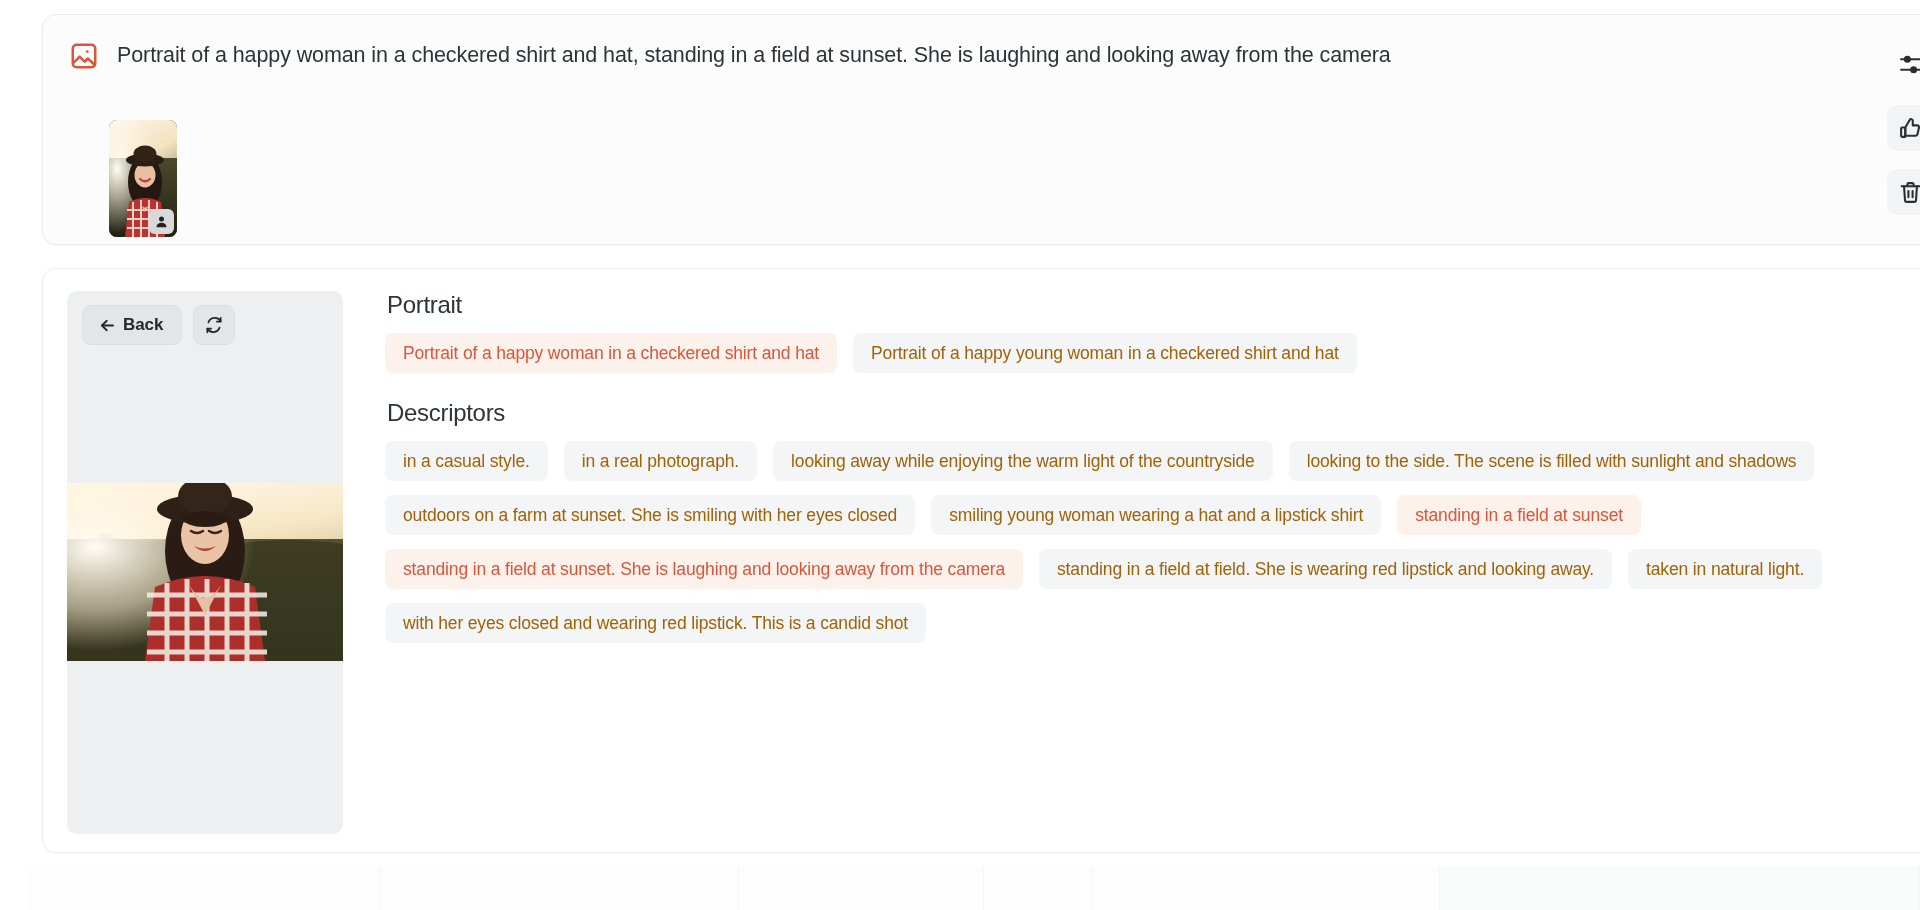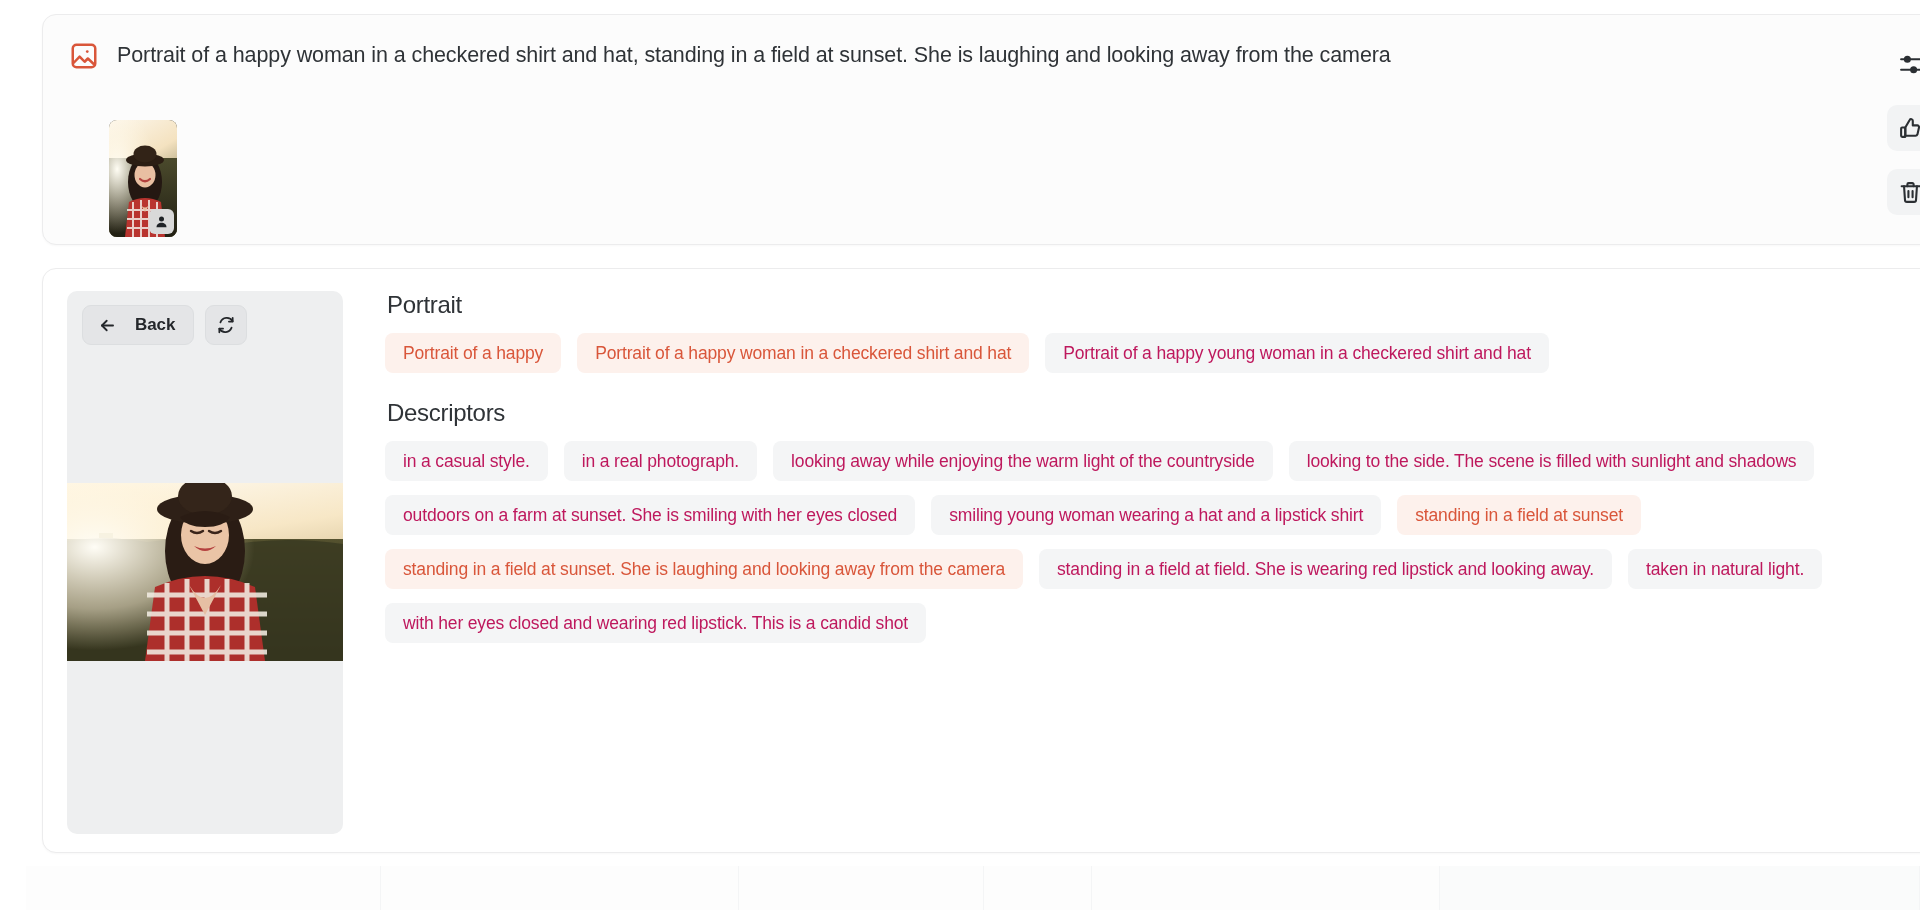--- a/index.html
+++ b/index.html
@@ -148,21 +148,21 @@
     left: 15px;
     top: 14px;
     display: flex;
     gap: 11px;
     z-index: 3;
   }
 
   .back-btn {
     display: flex;
     align-items: center;
-    gap: 18px;
+    gap: 6px;
     height: 40px;
     padding: 0 18px 0 15px;
     border-radius: 9px;
     background: #e4e5e7;
     border: 1px solid #dcdee0;
     color: #24272b;
     font-size: 17px;
     font-weight: 600;
     letter-spacing: -0.1px;
     cursor: pointer;
@@ -216,21 +216,21 @@
     display: inline-flex;
     align-items: center;
     height: 40px;
     padding: 0 18px;
     border-radius: 8px;
     font-size: 17.5px;
     letter-spacing: -0.15px;
     white-space: nowrap;
     cursor: pointer;
     background: #f4f5f6;
-    color: #be185d;
+    color: #a16207;
   }
 
   .tag.selected {
     background: #fdf1ec;
     color: #d9563a;
   }
 
   
   .below-grid {
     position: absolute;
@@ -425,21 +425,20 @@
             </g>
           </svg>
         </div>
       </div>
 
       <div class="tags-col">
 
         <div class="section">
           <h2 class="section-title">Portrait</h2>
           <div class="tag-row">
-            <span class="tag selected">Portrait of a happy</span>
             <span class="tag selected">Portrait of a happy woman in a checkered shirt and hat</span>
             <span class="tag">Portrait of a happy young woman in a checkered shirt and hat</span>
           </div>
         </div>
 
         <div class="section">
           <h2 class="section-title">Descriptors</h2>
           <div class="tag-row">
             <span class="tag">in a casual style.</span>
             <span class="tag">in a real photograph.</span>

